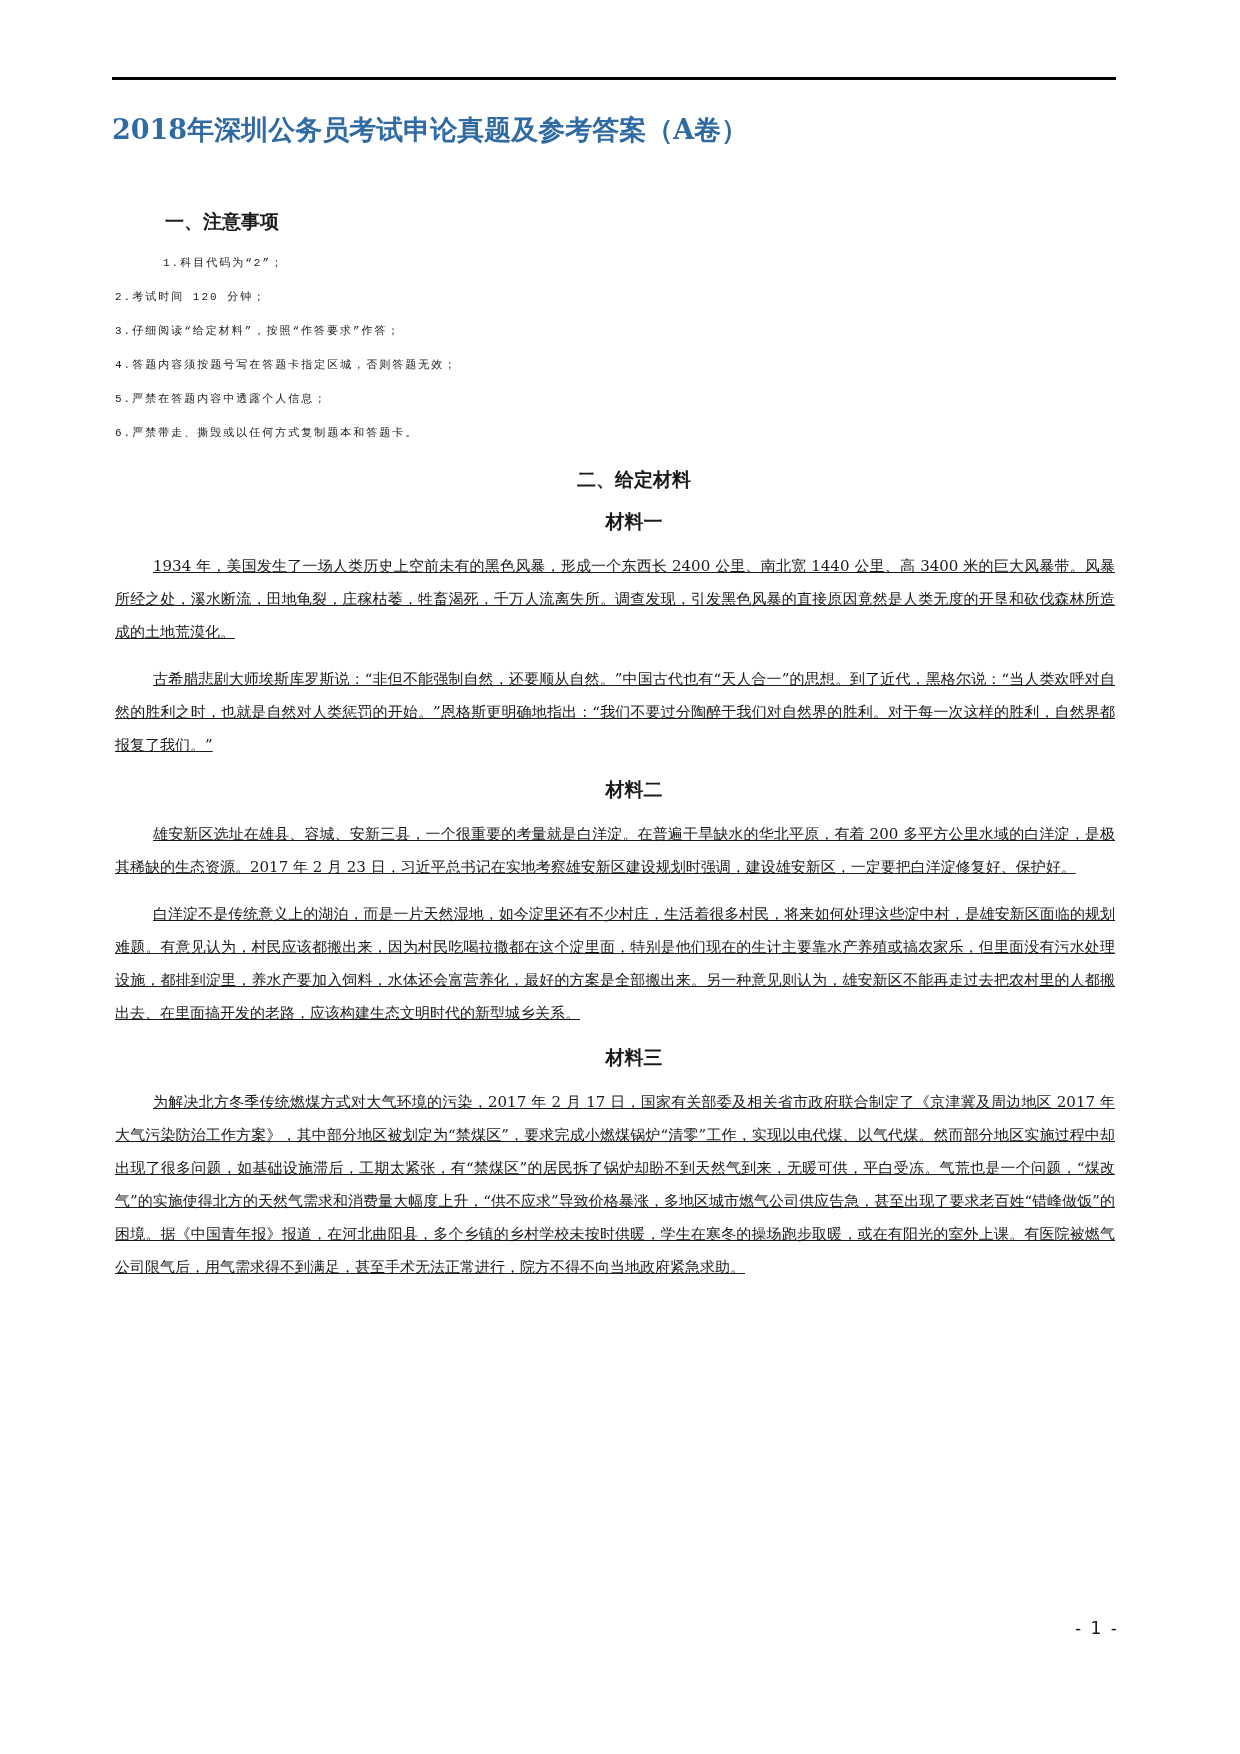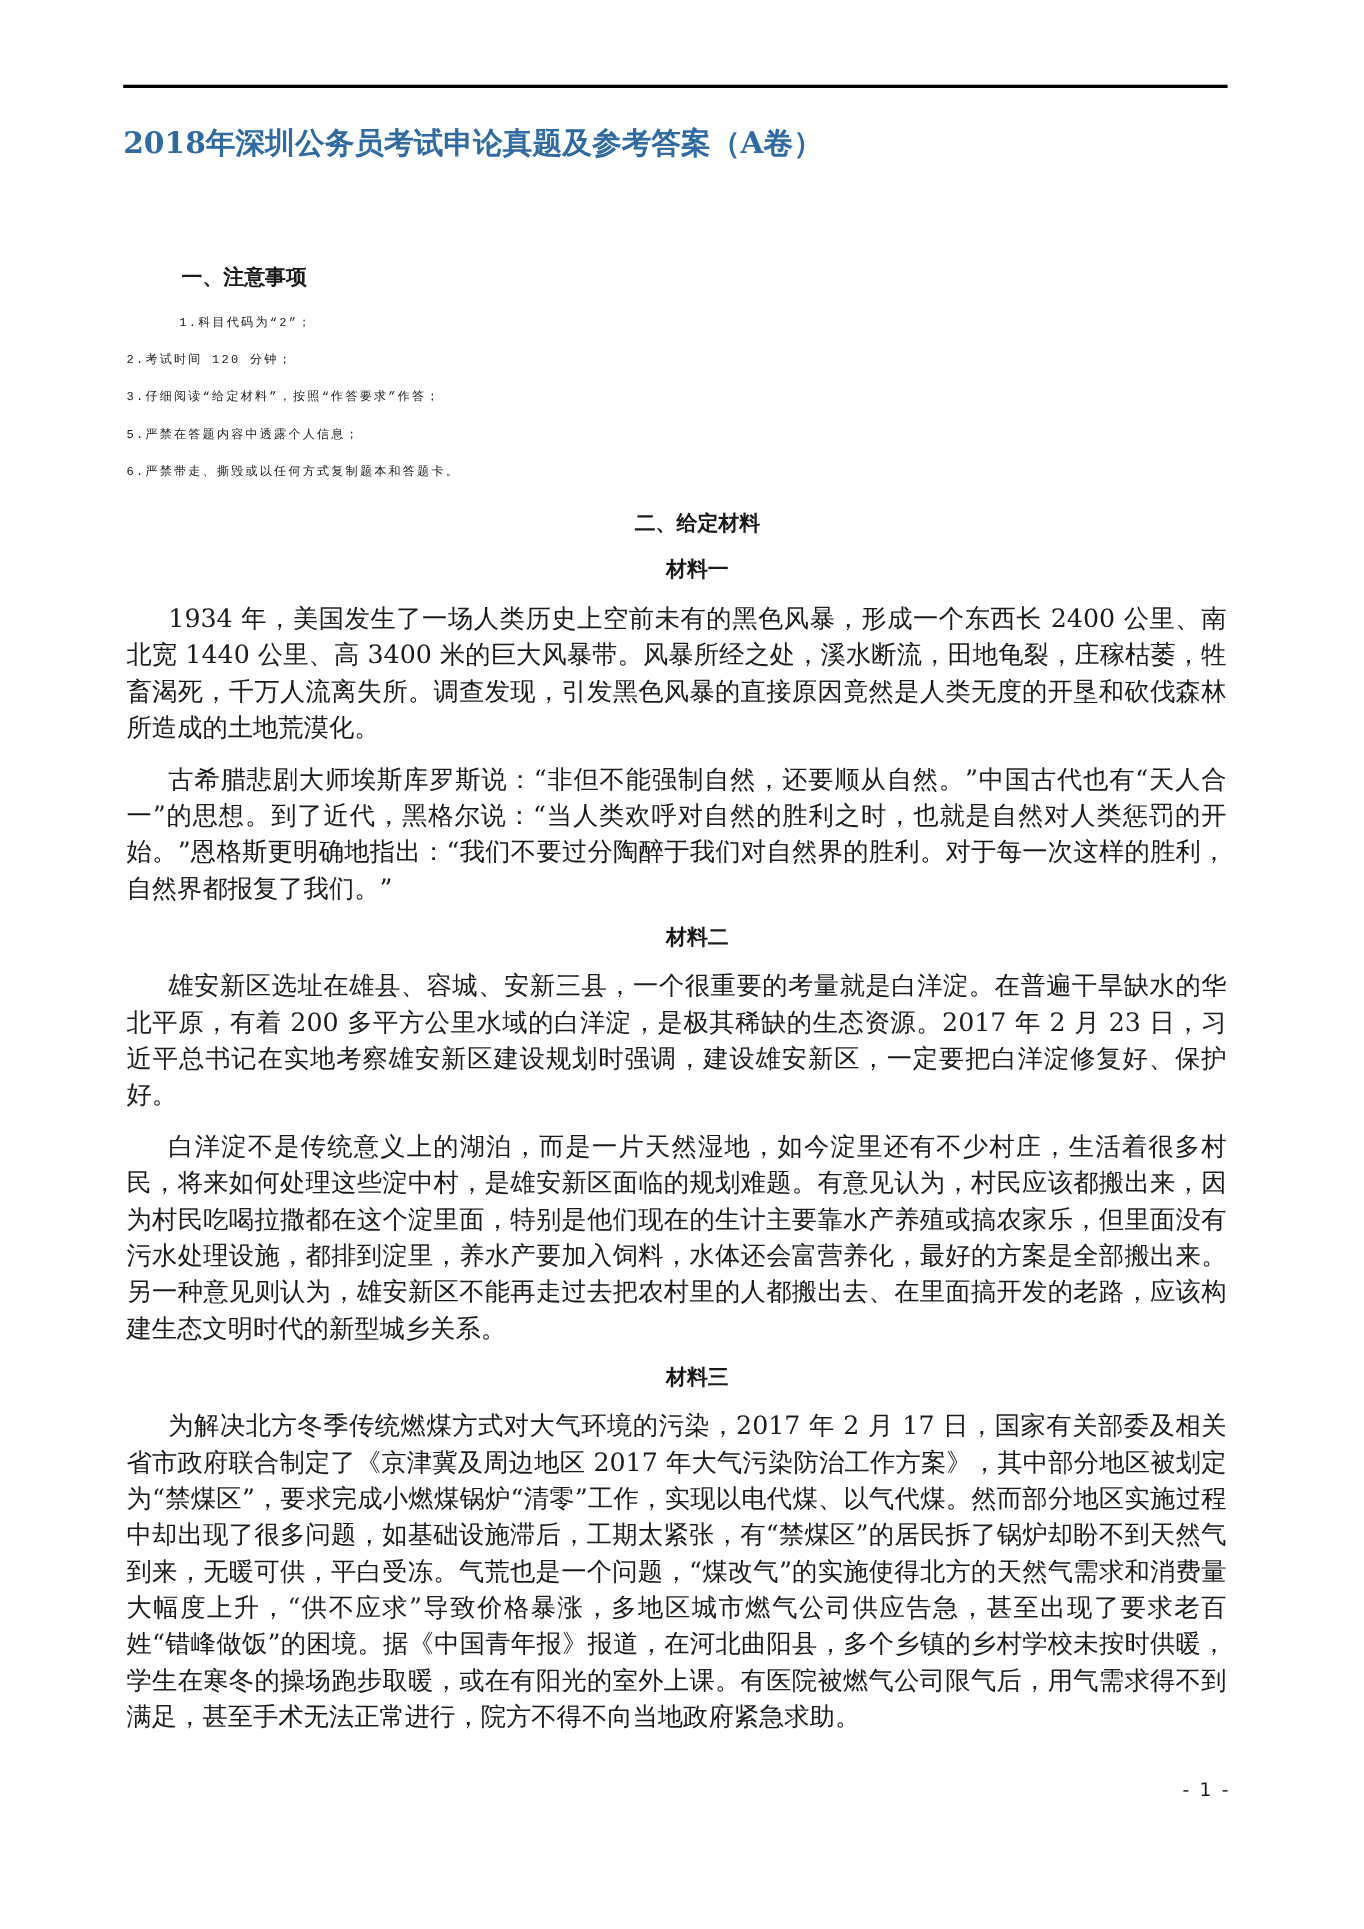--- a/index.html
+++ b/index.html
@@ -31,21 +31,21 @@
       text-align: left;
       font-size: 27px;
       font-weight: bold;
       color: #2f6aa3;
       letter-spacing: 0px;
       font-family: "DejaVu Serif", "Liberation Serif", serif;
     }
     .content {
       position: absolute;
       left: 115px;
-      top: 237px;
+      top: 206px;
       width: 1000px;
     }
     .section-head {
       font-family: "DejaVu Sans", "Liberation Sans", sans-serif;
       font-weight: bold;
       font-size: 19px;
       margin: 0 0 0 50px;
       line-height: 30px;
     }
     .notice-list {
@@ -64,25 +64,26 @@
     .sub-head {
       font-family: "DejaVu Sans", "Liberation Sans", sans-serif;
       font-weight: bold;
       font-size: 19px;
       margin-left: 38px;
       line-height: 30px;
       text-align: center;
     }
     .para {
       font-family: "DejaVu Serif", "Liberation Serif", serif;
-      font-size: 23px;
+      font-size: 15px;
       line-height: 33px;
       text-indent: 38px;
       margin: 0;
       text-align: justify;
+      text-decoration: underline;
     }
     .s2-head { margin-top: 14px; margin-left: 38px; }
     .gap-small { height: 14px; }
     .gap-head { height: 12px; }
     .page-num {
       position: absolute;
       left: 1075px;
       top: 1618px;
       font-family: "DejaVu Sans", "Liberation Sans", sans-serif;
       font-size: 17px;
@@ -98,20 +99,21 @@
 <h1 class="doc-title" style="margin:0;">2018年深圳公务员考试申论真题及参考答案（A卷）</h1>
 
 <div class="content">
 
   <div class="section-head">一、注意事项</div>
 
   <div class="notice-list">
     <div class="item first">1.科目代码为“2”；</div>
     <div class="item">2.考试时间 120 分钟；</div>
     <div class="item">3.仔细阅读“给定材料”，按照“作答要求”作答；</div>
+    <div class="item">4.答题内容须按题号写在答题卡指定区城，否则答题无效；</div>
     <div class="item">5.严禁在答题内容中透露个人信息；</div>
     <div class="item">6.严禁带走、撕毁或以任何方式复制题本和答题卡。</div>
   </div>
 
   <div class="sub-head s2-head">二、给定材料</div>
 
   <div class="gap-head"></div>
   <div class="sub-head">材料一</div>
   <div class="gap-small"></div>
   <p class="para">1934 年，美国发生了一场人类历史上空前未有的黑色风暴，形成一个东西长 2400 公里、南北宽 1440 公里、高 3400 米的巨大风暴带。风暴所经之处，溪水断流，田地龟裂，庄稼枯萎，牲畜渴死，千万人流离失所。调查发现，引发黑色风暴的直接原因竟然是人类无度的开垦和砍伐森林所造成的土地荒漠化。</p>

